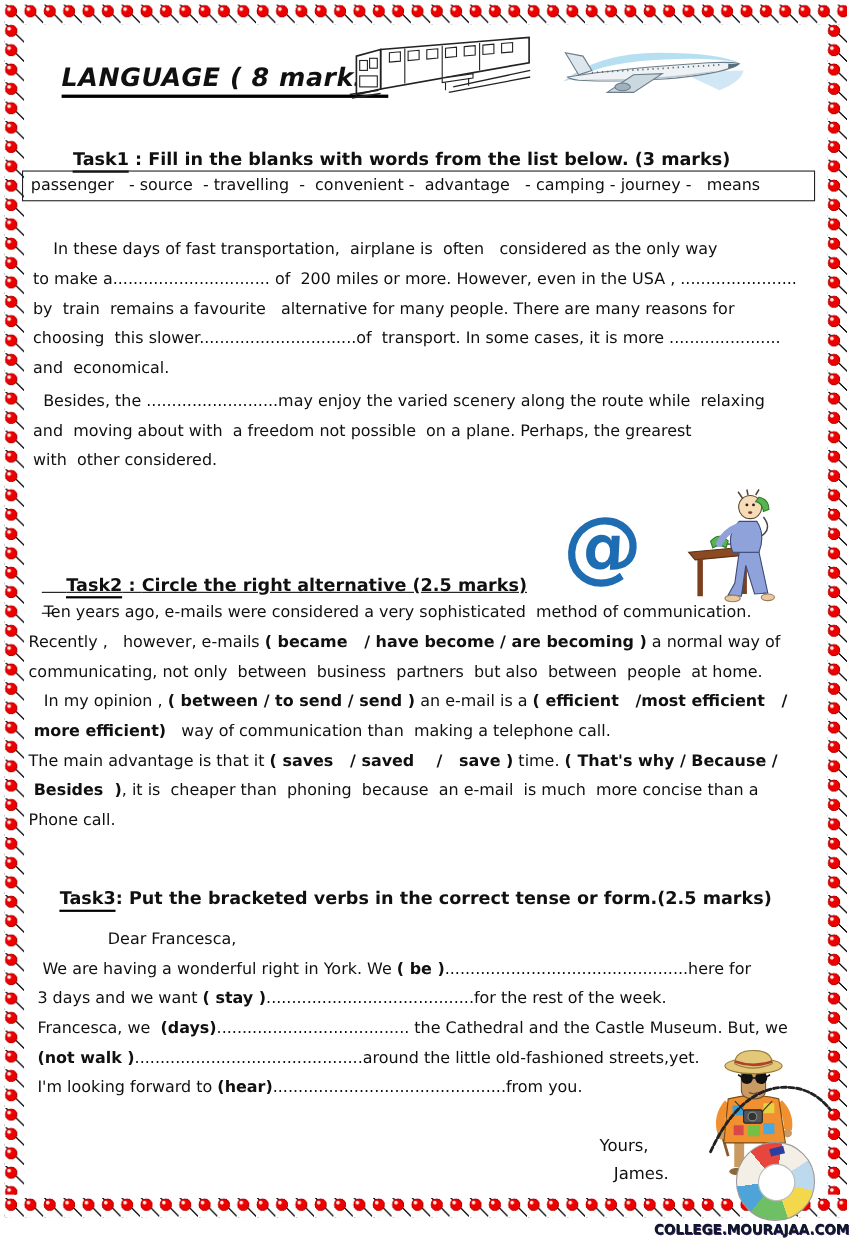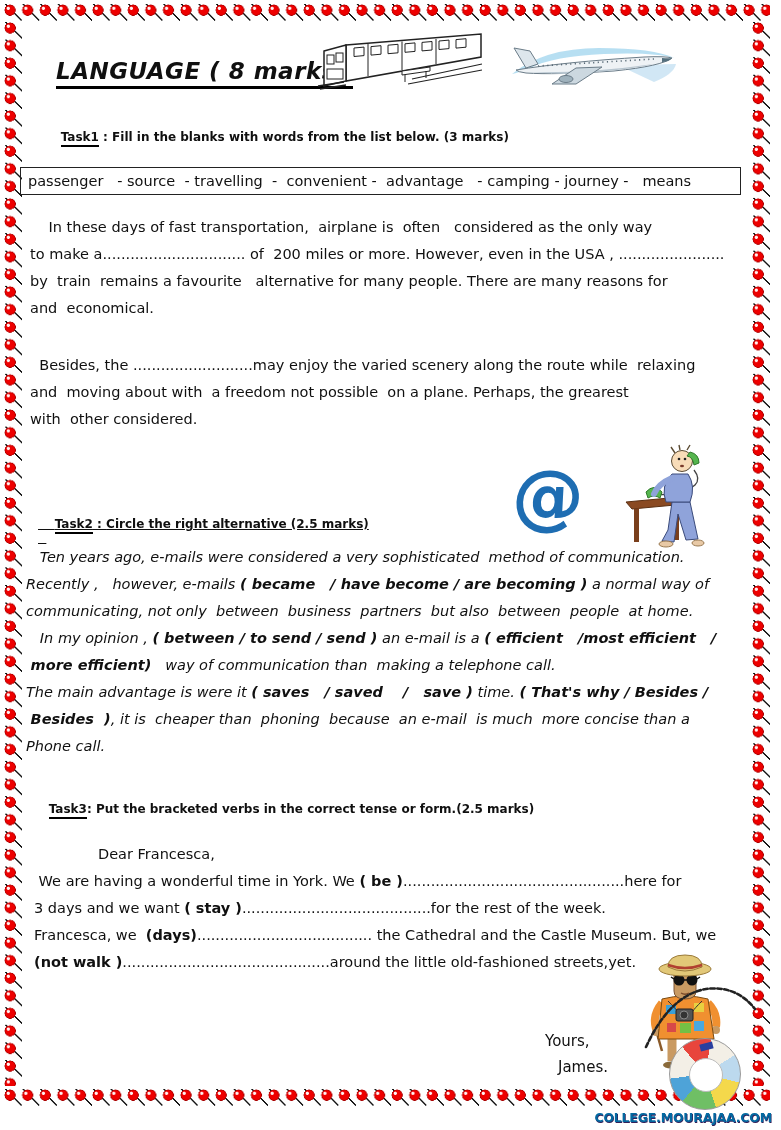--- a/index.html
+++ b/index.html
@@ -17,44 +17,44 @@
   .bv{width:18px;background-repeat:repeat-y;}
   .btop{top:4px;left:4px;width:766px;}
   .bbottom{top:1089px;left:4px;width:766px;}
   .bleft{top:22px;left:4px;height:1064px;}
   .bright{top:22px;left:752px;height:1064px;}
 
   
   .abs{position:absolute;}
   .page-title{left:56px;top:58px;font-size:23px;font-weight:bold;font-style:italic;
               letter-spacing:.5px;border-bottom:3px solid #000;padding:0 6px 2px 0;white-space:pre;}
-  .task-h{font-weight:bold;font-size:12px;white-space:pre;}
+  .task-h{font-weight:bold;font-size:16px;white-space:pre;}
   .task-label{border-bottom:2px solid #000;padding-bottom:1px;}
   .wordbox{left:20px;top:155px;width:712px;height:26px;border:1.6px solid #222;
-           display:flex;align-items:center;padding-left:7px;font-size:14.5px;white-space:pre;margin-top:12px;}
+           display:flex;align-items:center;padding-left:7px;font-size:14.5px;white-space:pre;}
   .para .text-line{white-space:pre;height:27px;line-height:27px;font-size:14.5px;}
   .b{font-weight:bold;}
   .indent1{padding-left:64px;}
   .closing{font-size:15px;white-space:pre;}
 
   
   .at{left:512px;top:460px;font-size:72px;font-weight:bold;color:#1e6db2;line-height:1;
       transform:skewX(-3deg);}
 
   
   .wheel{left:669px;top:1038px;width:70px;height:70px;border-radius:50%;border:1px solid #9a9a9a;
          background:conic-gradient(from -40deg,#e8453c 0 14%,#f3efe6 14% 27%,#bcd9ee 27% 40%,
                     #f4d84b 40% 56%,#6fbf65 56% 72%,#4ea3d8 72% 84%,#f3efe6 84% 100%);}
   .wheel-hole{position:absolute;left:19px;top:19px;width:32px;height:32px;border-radius:50%;
               background:#fff;border:1px solid #bbb;}
   .grad-cap{position:absolute;left:30px;top:4px;width:13px;height:7px;background:#2a3f9e;
             transform:rotate(-14deg);}
 
   .site-footer{left:560px;top:1110px;width:212px;text-align:right;font-weight:bold;
-               font-size:12.5px;letter-spacing:-.2px;color:#0369a1;
+               font-size:12.5px;letter-spacing:-.2px;color:#0f172a;
                text-shadow:.6px .6px 0 #33205a;white-space:pre;}
 </style>
 </head>
 <body>
 
 <div class="page">
 
   <div class="bs bh btop"></div>
   <div class="bs bh bbottom"></div>
   <div class="bs bv bleft"></div>
@@ -91,20 +91,21 @@
   <div class="abs task-h" style="left:44px;top:116px;">
     <span class="task-label">Task1</span><span> : </span><span>Fill in the blanks with words from the list below. (3 marks)</span>
   </div>
 
   <div class="abs wordbox">passenger   - source  - travelling  -  convenient -  advantage   - camping - journey -   means</div>
 
   <div class="abs para" style="left:30px;top:214px;">
     <div class="text-line">    In these days of fast transportation,  airplane is  often   considered as the only way</div>
     <div class="text-line">to make a............................... of  200 miles or more. However, even in the USA , .......................</div>
     <div class="text-line">by  train  remains a favourite   alternative for many people. There are many reasons for</div>
+    <div class="text-line">choosing  this slower...............................of  transport. In some cases, it is more ......................</div>
     <div class="text-line">and  economical.</div>
   </div>
 
   <div class="abs para" style="left:30px;top:352px;">
     <div class="text-line">  Besides, the ..........................may enjoy the varied scenery along the route while  relaxing</div>
     <div class="text-line">and  moving about with  a freedom not possible  on a plane. Perhaps, the grearest</div>
     <div class="text-line">with  other considered.</div>
   </div>
 
   <div class="abs task-h" style="left:38px;top:503px;text-decoration:underline;">
@@ -125,41 +126,42 @@
     <ellipse cx="42" cy="100" rx="7" ry="3" fill="#e8c9a6" stroke="#9a7a52"></ellipse>
     <ellipse cx="74" cy="99" rx="6" ry="3" fill="#e8c9a6" stroke="#9a7a52"></ellipse>
     <circle cx="58" cy="17" r="10.5" fill="#f8dcb8" stroke="#5a4a32"></circle>
     <path d="M51,9 L47,3 M56,6 L55,1 M63,6 L66,1" stroke="#5a4a32" fill="none" stroke-width="1.4"></path>
     <circle cx="55" cy="15" r="1.3" fill="#222"></circle>
     <circle cx="61" cy="15" r="1.3" fill="#222"></circle>
     <ellipse cx="58" cy="22" rx="2" ry="1.2" fill="#7a3a2a"></ellipse>
     <path d="M66,8 q9,2 9,11 l-5,2 q-1,-8 -7,-9 Z" fill="#55b54e" stroke="#2e7a2a"></path>
   </svg>
 
-  <div class="abs para" style="left:26px;top:544px;font-style:italic;">
+  <div class="abs para" style="left:26px;top:544px;">
     <div class="text-line"><span>   Ten years ago, e-mails were considered a very sophisticated  method of communication.</span><span class="b"></span><span></span><span class="b"></span></div>
     <div class="text-line"><span>Recently ,   however, e-mails </span><span class="b">( became   / have become / are becoming )</span><span> a normal way of</span><span class="b"></span></div>
     <div class="text-line"><span>communicating, not only  between  business  partners  but also  between  people  at home.</span><span class="b"></span><span></span><span class="b"></span></div>
     <div class="text-line"><span>   In my opinion , </span><span class="b">( between / to send / send )</span><span> an e-mail is a </span><span class="b">( efficient   /most efficient   /</span></div>
     <div class="text-line"><span> </span><span class="b">more efficient)</span><span>   way of communication than  making a telephone call.</span><span class="b"></span></div>
-    <div class="text-line"><span>The main advantage is were it </span><span class="b">( saves   / saved    /   save )</span><span> time. </span><span class="b">( That's why / Besides /</span></div>
+    <div class="text-line"><span>The main advantage is that it </span><span class="b">( saves   / saved    /   save )</span><span> time. </span><span class="b">( That's why / Because /</span></div>
     <div class="text-line"><span> </span><span class="b">Besides  )</span><span>, it is  cheaper than  phoning  because  an e-mail  is much  more concise than a</span><span class="b"></span></div>
     <div class="text-line"><span>Phone call.</span><span class="b"></span><span></span><span class="b"></span></div>
   </div>
 
   <div class="abs task-h" style="left:32px;top:788px;">
     <span class="task-label">Task3</span><span>: </span><span>Put the bracketed verbs in the correct tense or form.(2.5 marks)</span>
   </div>
 
   <div class="abs para" style="left:34px;top:841px;">
     <div class="text-line indent1"><span>Dear Francesca,</span></div>
-    <div class="text-line"><span> We are having a wonderful time in York. We </span><span class="b">( be )</span><span>................................................here for</span></div>
+    <div class="text-line"><span> We are having a wonderful right in York. We </span><span class="b">( be )</span><span>................................................here for</span></div>
     <div class="text-line"><span>3 days and we want </span><span class="b">( stay )</span><span>.........................................for the rest of the week.</span></div>
     <div class="text-line"><span>Francesca, we  </span><span class="b">(days)</span><span>...................................... the Cathedral and the Castle Museum. But, we</span></div>
     <div class="text-line"><span></span><span class="b">(not walk )</span><span>.............................................around the little old-fashioned streets,yet.</span></div>
+    <div class="text-line"><span>I'm looking forward to </span><span class="b">(hear)</span><span>..............................................from you.</span></div>
   </div>
 
   <div class="abs closing" style="left:545px;top:1032px;">Yours,</div>
   <div class="abs closing" style="left:558px;top:1058px;">James.</div>
 
   <svg class="abs" style="left:648px;top:953px;" width="78" height="118" viewBox="0 0 78 118">
     <path d="M24,84 L24,108 M50,84 L50,108" stroke="#c99a62" stroke-width="9"></path>
     <ellipse cx="23" cy="112" rx="8" ry="3.5" fill="#8a6a3a"></ellipse>
     <ellipse cx="51" cy="112" rx="8" ry="3.5" fill="#8a6a3a"></ellipse>
     <path d="M6,70 L14,98" stroke="#8a5a2a" stroke-width="2.5"></path>

